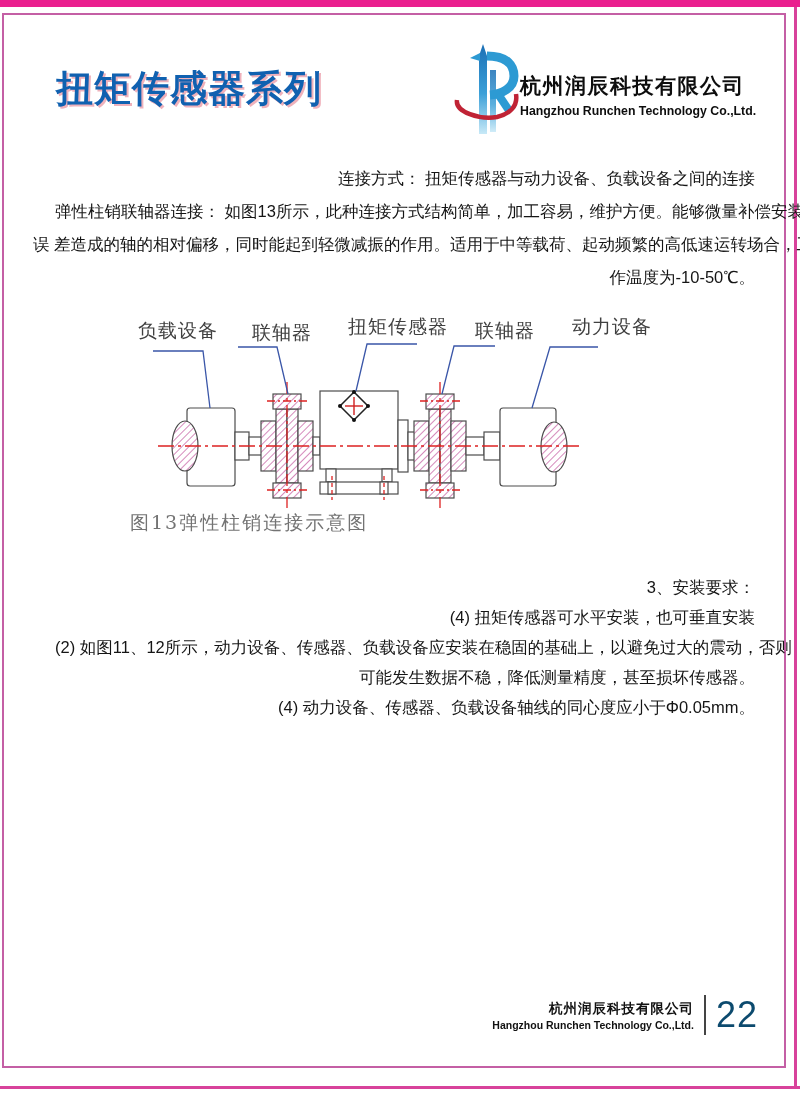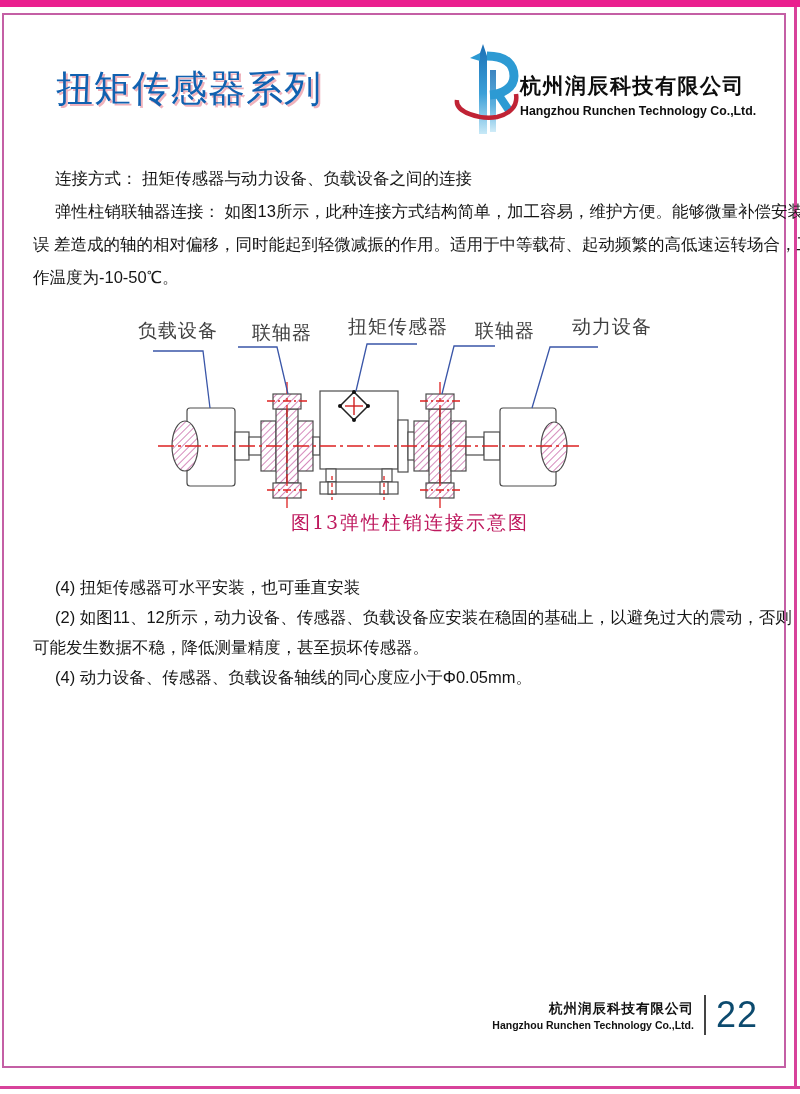--- a/index.html
+++ b/index.html
@@ -4,40 +4,40 @@
 <style>
   html,body{margin:0;padding:0;background:#fff;}
   .page{position:relative;width:800px;height:1094px;background:#fff;overflow:hidden;
         font-family:"Liberation Sans",sans-serif;color:#151515;}
   
   .top-strip{position:absolute;left:0;top:0;width:800px;height:7px;background:#ea1f8f;}
   .right-strip{position:absolute;left:794px;top:7px;width:3px;height:1082px;background:#d8429b;}
   .bottom-strip{position:absolute;left:0;top:1086px;width:800px;height:3px;background:#d8429b;}
   .content-box{position:absolute;left:2px;top:13px;width:780px;height:1051px;border:2px solid #c45fa5;}
   
-  .title{position:absolute;left:56px;top:64px;margin:0;font-size:37px;font-weight:400;
+  .title{position:absolute;left:56px;top:64px;margin:0;font-size:37px;font-weight:700;
          letter-spacing:1px;color:#1061b0;text-shadow:2px 2px 0 rgba(214,60,86,.4);}
   .logo{position:absolute;left:452px;top:44px;width:70px;height:94px;}
   .company{position:absolute;left:520px;top:72px;width:240px;}
   .company .cn{font-size:21px;font-weight:700;color:#0d0d0d;letter-spacing:1.5px;white-space:nowrap;}
   .company .en{font-size:12.3px;font-weight:700;color:#0d0d0d;margin-top:4px;white-space:nowrap;}
   
   .intro{position:absolute;left:33px;top:162px;width:722px;font-size:16.5px;line-height:33px;}
   .reqs{position:absolute;left:33px;top:572px;width:722px;font-size:16.5px;line-height:30px;}
-  .tline{white-space:nowrap;}
+  .tline{white-space:nowrap;text-align:right;}
   .ind{padding-left:22px;}
   
   .diagram{position:absolute;left:130px;top:314px;width:560px;height:232px;margin:0;}
   .dlabel{position:absolute;font-family:"DejaVu Serif",serif;font-size:19px;color:#404040;
           letter-spacing:1px;white-space:nowrap;}
   .dl-1{left:8px;top:4px;} .dl-2{left:122px;top:6px;} .dl-3{left:218px;top:0;}
   .dl-4{left:345px;top:4px;} .dl-5{left:442px;top:0;}
   .drawing{position:absolute;left:0;top:0;}
-  .caption{position:absolute;left:0;top:196px;width:560px;text-align:center;
-           font-family:"DejaVu Serif",serif;font-size:19px;color:#be185d;letter-spacing:2px;}
+  .caption{position:absolute;left:0;top:196px;width:560px;
+           font-family:"DejaVu Serif",serif;font-size:19px;color:#737373;letter-spacing:2px;}
   
   .footer{position:absolute;right:42px;top:994px;display:flex;align-items:center;gap:10px;}
   .f-co{text-align:right;color:#111;}
   .f-co .cn{font-size:13.5px;font-weight:700;letter-spacing:1px;white-space:nowrap;}
   .f-co .en{font-size:10.5px;font-weight:700;white-space:nowrap;margin-top:1px;}
   .f-sep{width:2px;height:40px;background:#444;}
   .f-page{font-size:36px;color:#0c4a6e;letter-spacing:1px;}
 </style>
 </head>
 <body>
@@ -168,20 +168,21 @@
         <polyline points="287,30 237,30 226,77"></polyline>
         <polyline points="365,32 324,32 312,80"></polyline>
         <polyline points="468,33 420,33 402,94"></polyline>
       </g>
     </svg>
 
     <figcaption class="caption">图13弹性柱销连接示意图</figcaption>
   </figure>
 
   <section class="reqs">
+    <div class="tline ind">3、安装要求：</div>
     <div class="tline ind">(4) 扭矩传感器可水平安装，也可垂直安装</div>
     <div class="tline ind">(2)  如图11、12所示，动力设备、传感器、负载设备应安装在稳固的基础上，以避免过大的震动，否则</div>
     <div class="tline">可能发生数据不稳，降低测量精度，甚至损坏传感器。</div>
     <div class="tline ind">(4)  动力设备、传感器、负载设备轴线的同心度应小于Φ0.05mm。</div>
   </section>
 
   <footer class="footer">
     <div class="f-co">
       <div class="cn">杭州润辰科技有限公司</div>
       <div class="en">Hangzhou Runchen Technology Co.,Ltd.</div>

